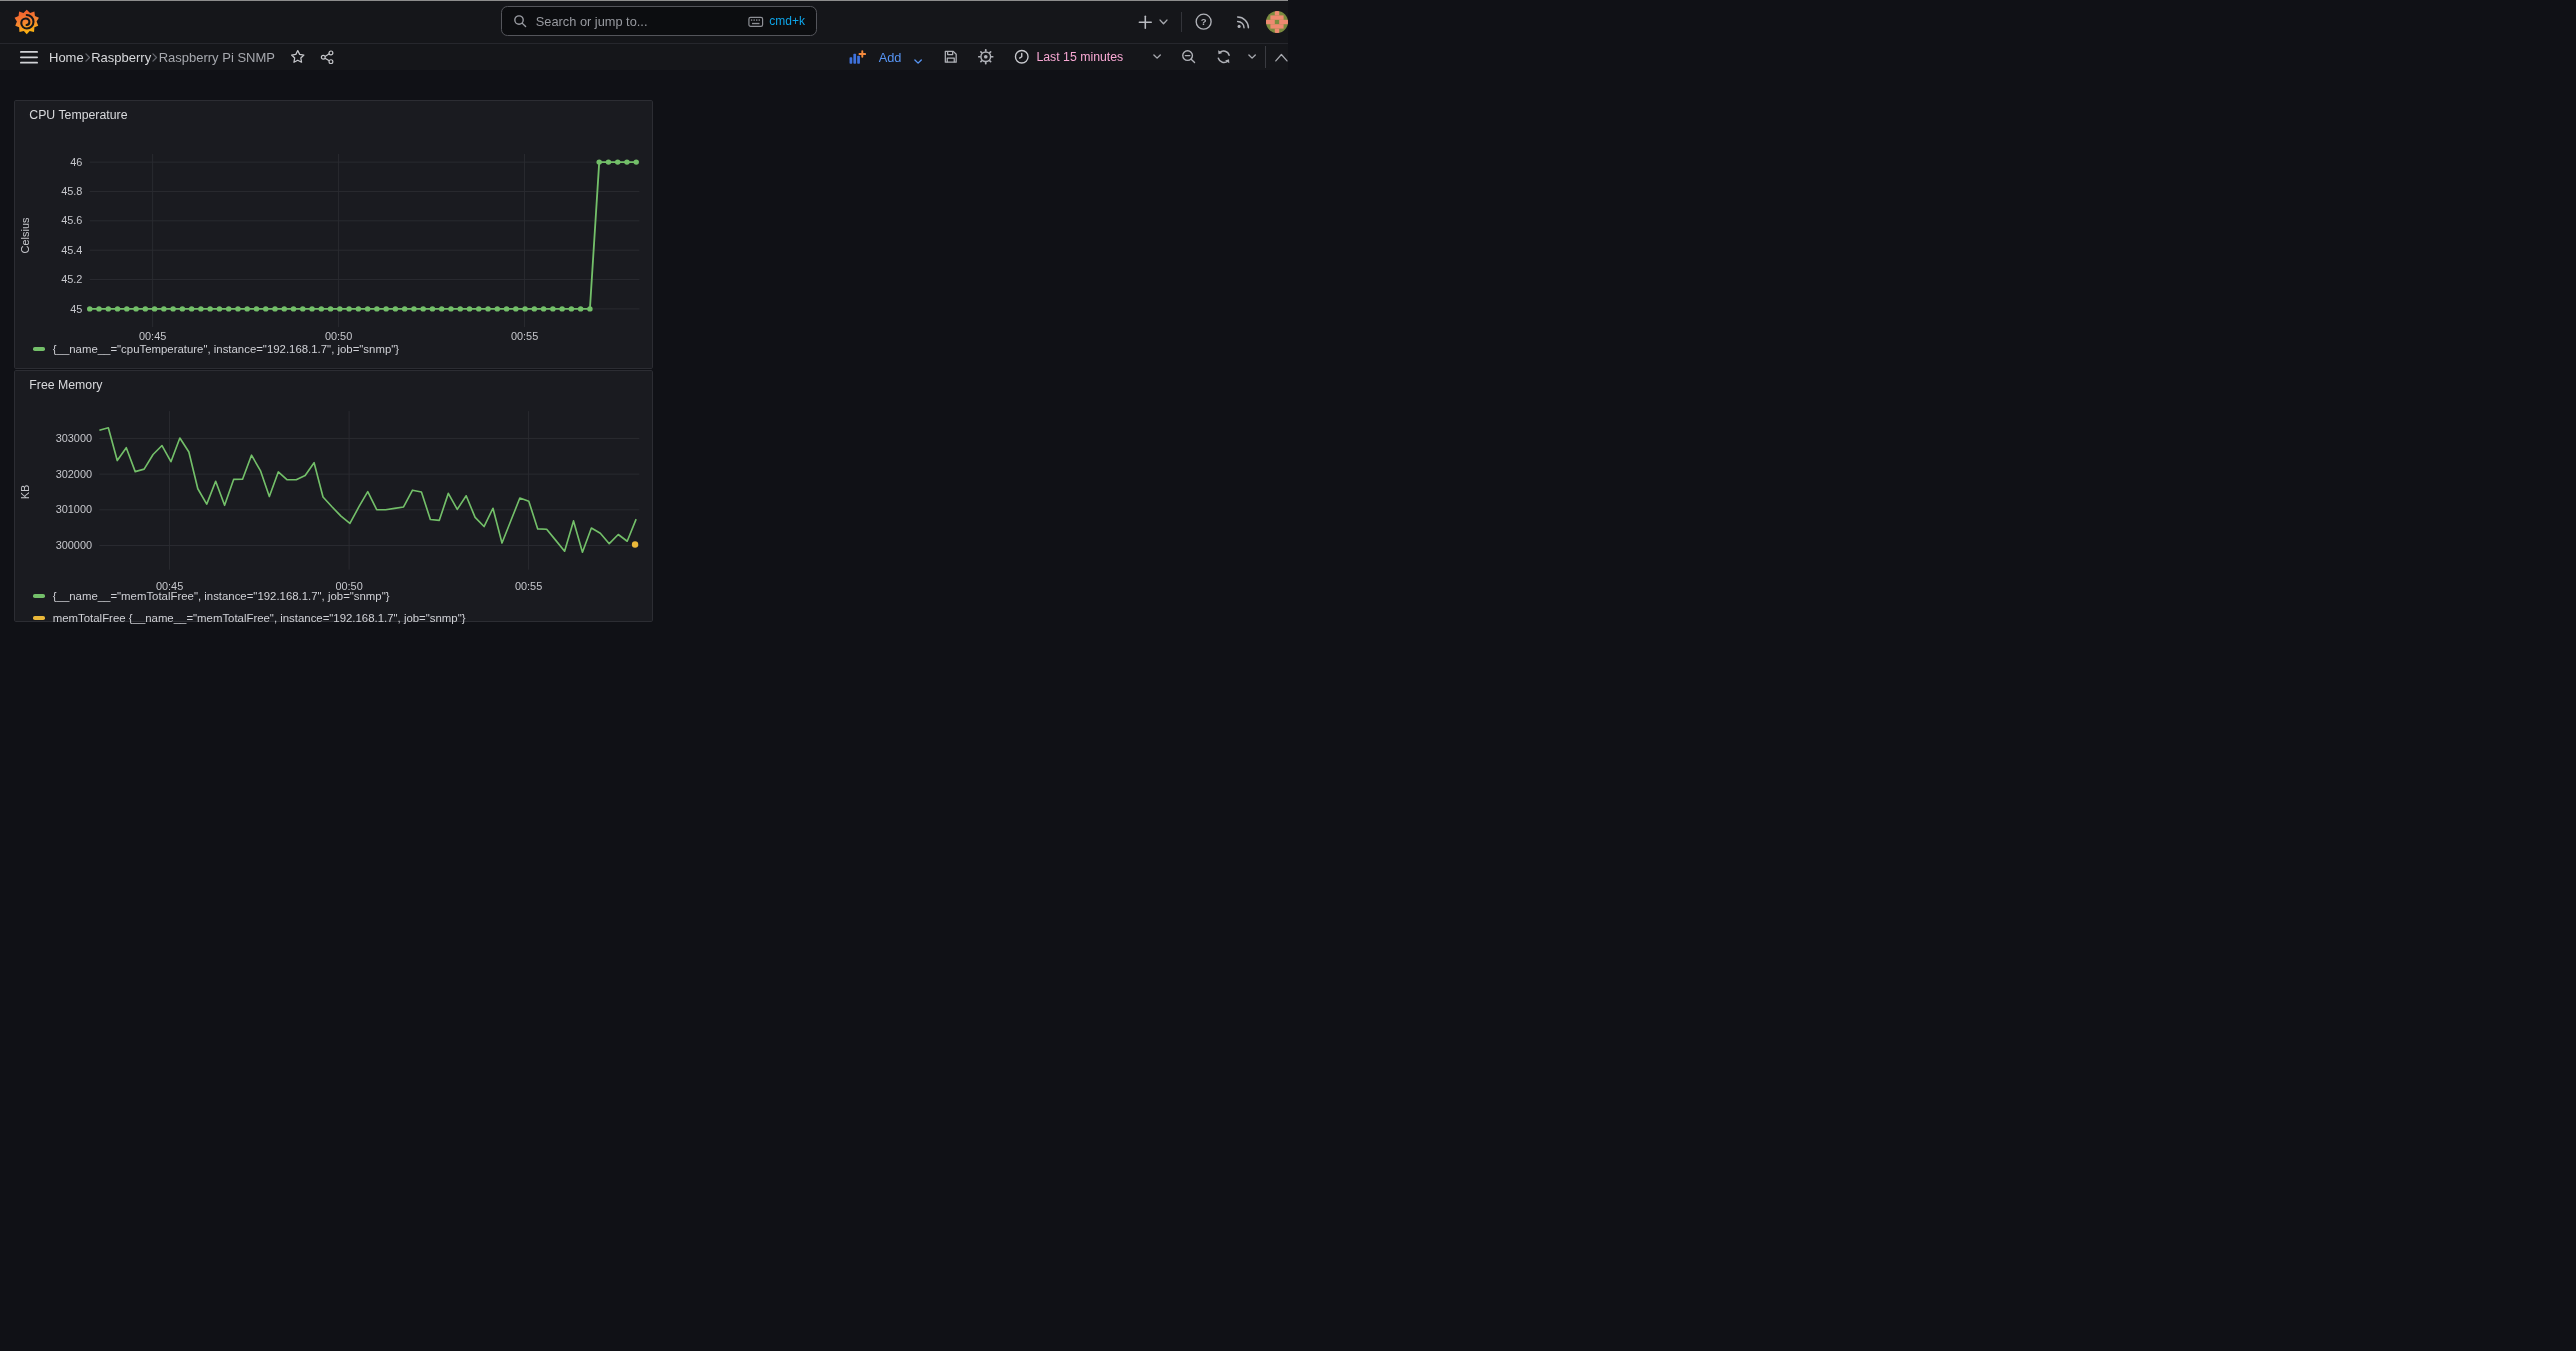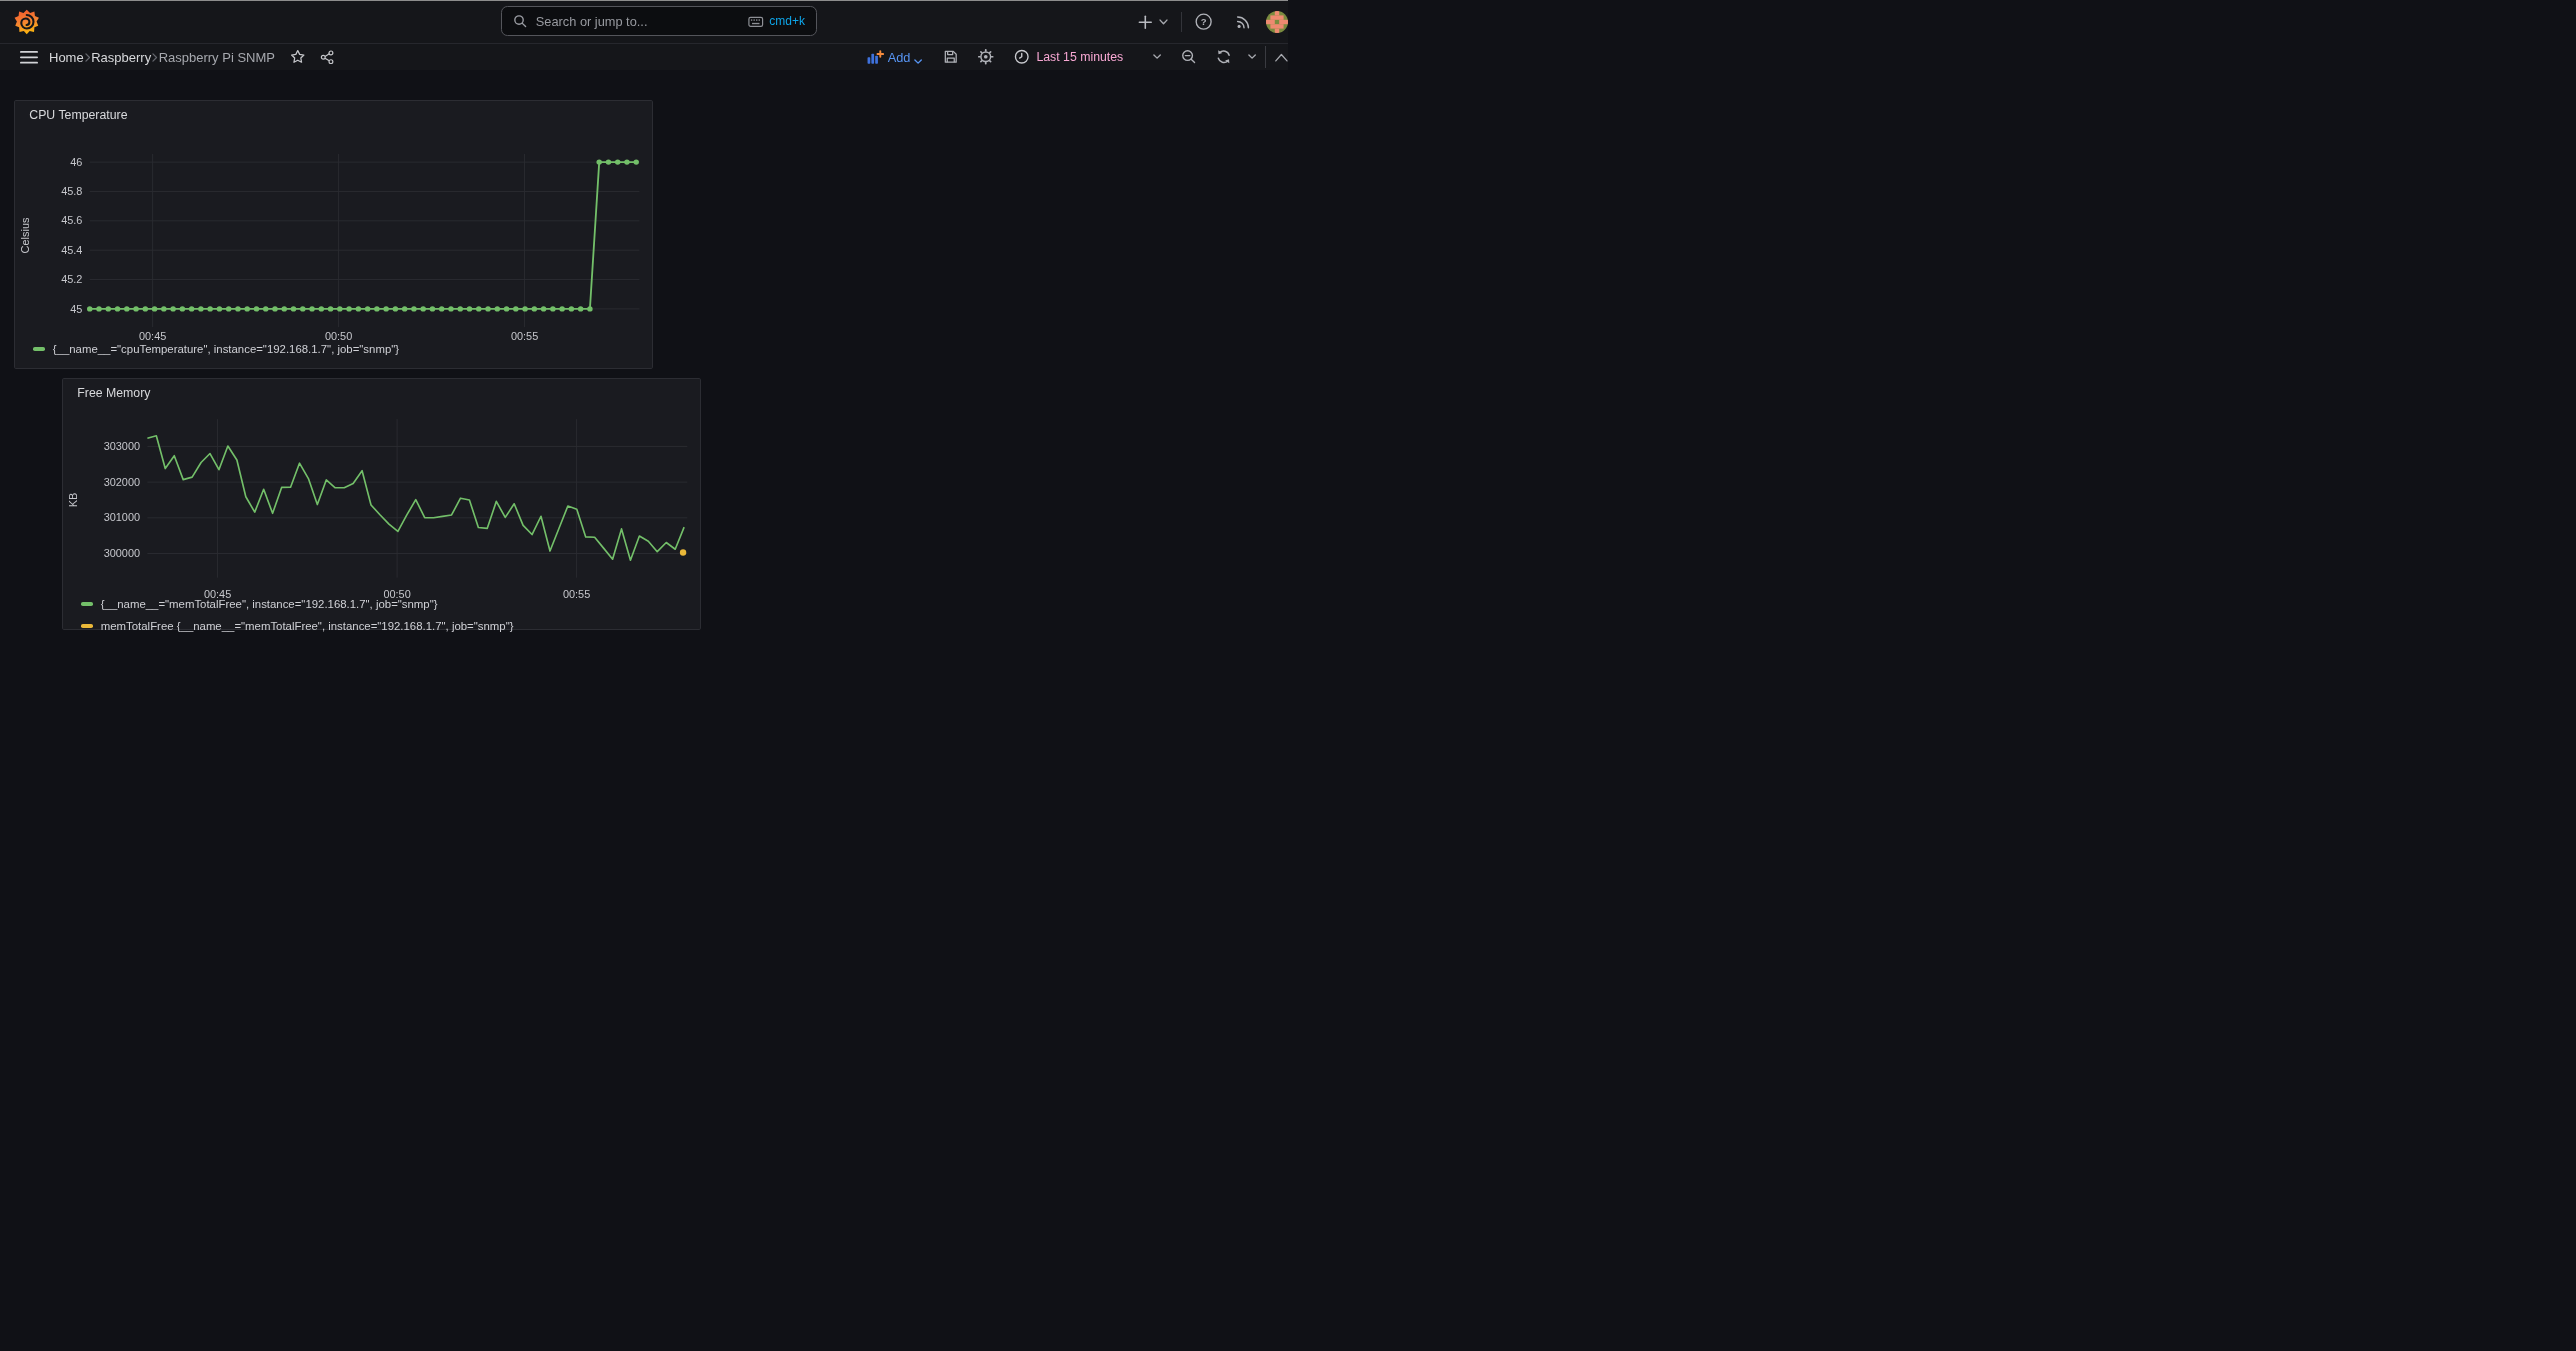--- a/index.html
+++ b/index.html
@@ -19,30 +19,30 @@
   .avatar{width:22px;height:22px;border-radius:50%;overflow:hidden;margin-left:14.6px;flex:none;}
   
   .subbar{height:26.4px;background:#15161a;border-bottom:0.9px solid #26272d;display:flex;align-items:center;position:relative;}
   .burger{margin-left:20px;margin-right:11px;}
   .crumbs{display:flex;align-items:center;gap:1px;font-size:13px;}
   .crumb-link{color:#d7d8db;cursor:pointer;}
   .crumb-cur{color:#a6a8ae;}
   .crumb-sep{display:inline-flex;margin-top:0.9px;}
   .sub-left-icons{display:flex;align-items:center;gap:14.6px;margin-left:14.6px;}
   .sub-right{position:absolute;right:0;top:0;height:26.4px;display:flex;align-items:center;}
-  .add-group{display:flex;align-items:flex-end;gap:4px;cursor:pointer;background:none;border:none;padding:0;}
+  .add-group{display:flex;align-items:flex-end;gap:13px;cursor:pointer;background:none;border:none;padding:0;}
   .add-label{color:#5794f2;font-size:12.8px;font-weight:500;}
   .tool-gap{width:20px;}
   .timepicker{display:flex;align-items:center;gap:7.3px;background:none;border:none;padding:0;cursor:pointer;}
   .time-label{color:#f9a8d4;font-size:12.3px;}
   
   .canvas{position:absolute;left:0;right:0;top:70px;bottom:0;background:#101116;}
   .panel{position:absolute;left:13.7px;width:639px;background:#1a1b20;border:0.9px solid #2c2d33;border-radius:1.8px;box-sizing:border-box;}
   .panel-cpu{top:30px;height:269px;}
-  .panel-mem{top:308px;height:252px;margin-left:48px;}
+  .panel-mem{top:300px;height:252px;}
   .panel-title{margin:0;padding:7.3px 0 0 14.6px;font-size:12.3px;font-weight:500;color:#d8d9dc;cursor:pointer;display:inline-block;}
   .chart{position:absolute;left:0;top:0;}
   .tick{fill:#c6c7cc;font-size:12px;font-family:"Liberation Sans",sans-serif;}
   .unit{fill:#c6c7cc;font-size:12px;font-family:"Liberation Sans",sans-serif;}
   .legend-row{position:absolute;left:18px;display:flex;align-items:center;gap:7.3px;cursor:pointer;}
   .legend-swatch{width:12.8px;height:3.6px;border-radius:1.8px;flex:none;}
   .legend-text{font-size:11.4px;color:#d0d1d6;white-space:nowrap;}
 </style>
 </head>
 <body>

